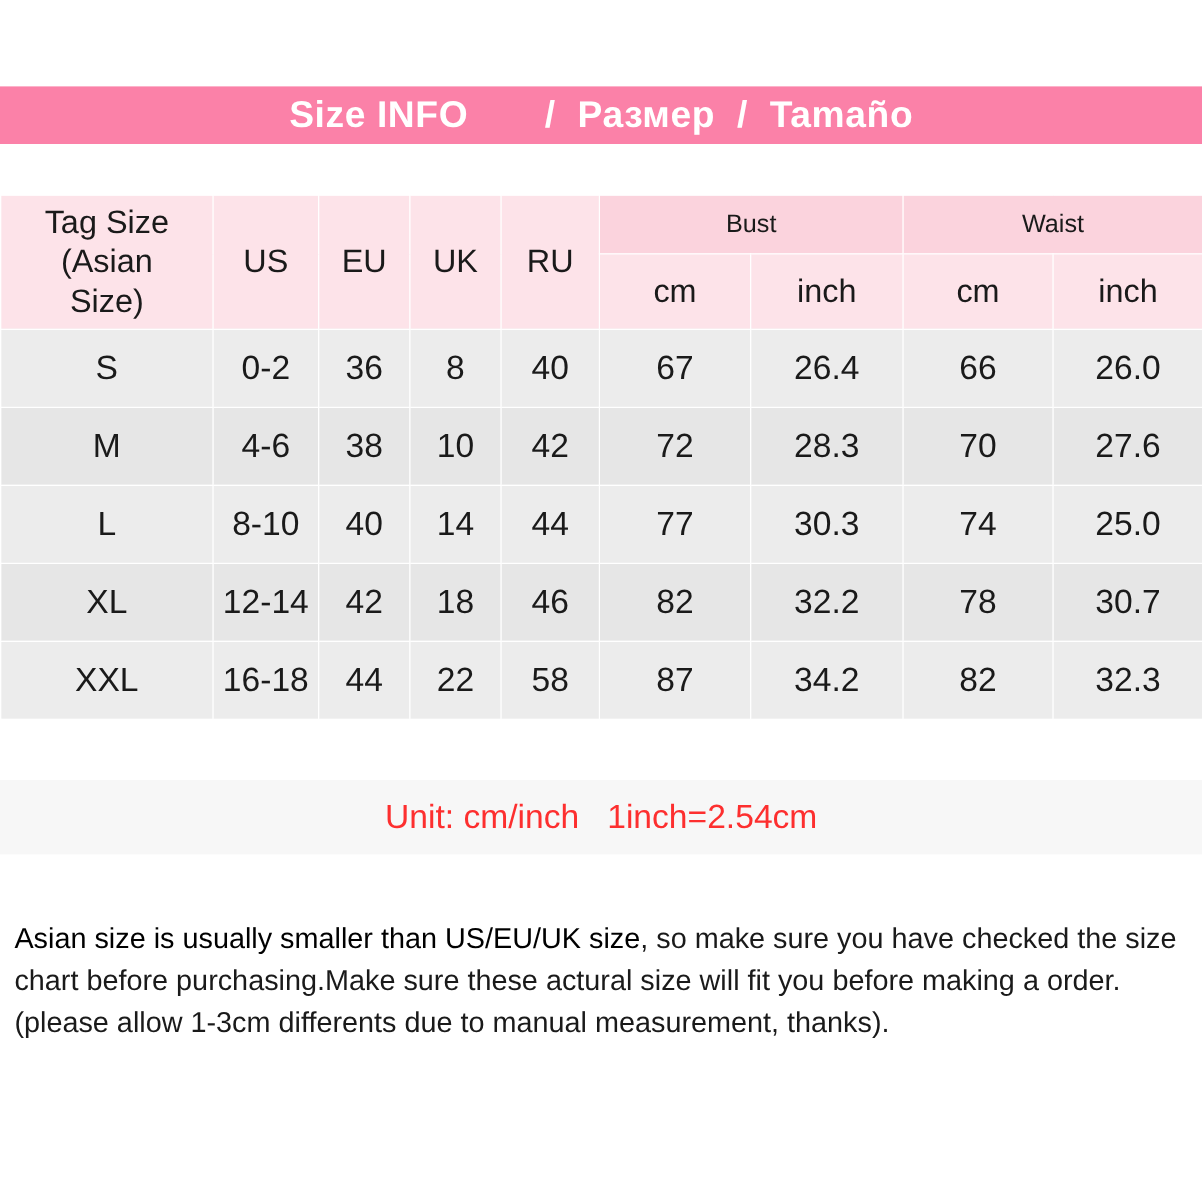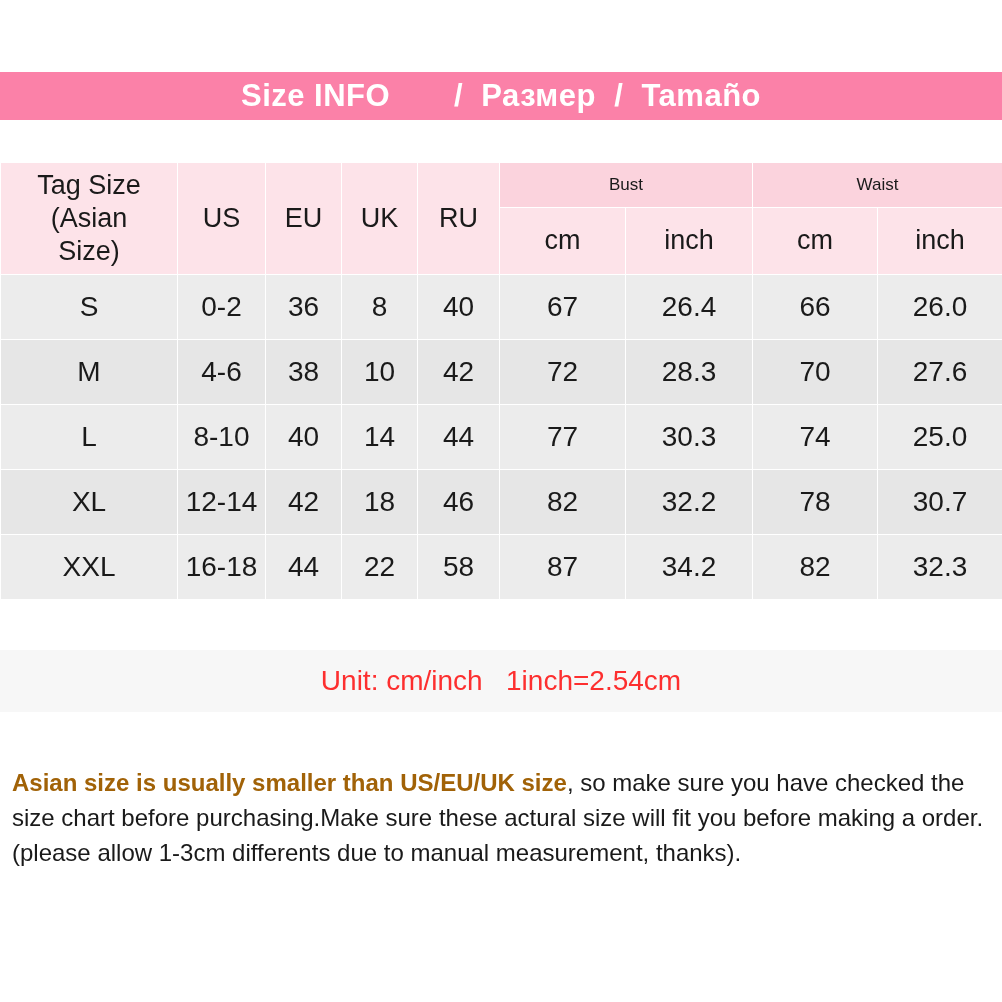--- a/index.html
+++ b/index.html
@@ -60,21 +60,21 @@
   }
   
   .hdr {
     background: #fde3e9;
     font-weight: bold;
     font-size: 27px;
   }
   .hdr-group {
     background: #fbd3dd;
     font-weight: bold;
-    font-size: 17px;
+    font-size: 21px;
   }
   .hdr-tag {
     background: #fde3e9;
     font-weight: bold;
     font-size: 27px;
     line-height: 1.22;
     padding: 6px 4px;
   }
   
   .body-row td {
@@ -125,22 +125,21 @@
     font-size: 24px;
     color: #1a1a1a;
     margin-bottom: 4px;
   }
   .note-body {
     font-size: 24px;
     color: #1a1a1a;
     line-height: 1.45;
   }
   .note-body .red {
-    color: #a16207;
-    font-weight: bold;
+    color: #000000;
   }
 </style>
 </head>
 <body>
 
 <div class="page">
 
   <div class="title-bar">
     <div class="title-text">Size INFO       /  Размер  /  Tamaño</div>
   </div>

